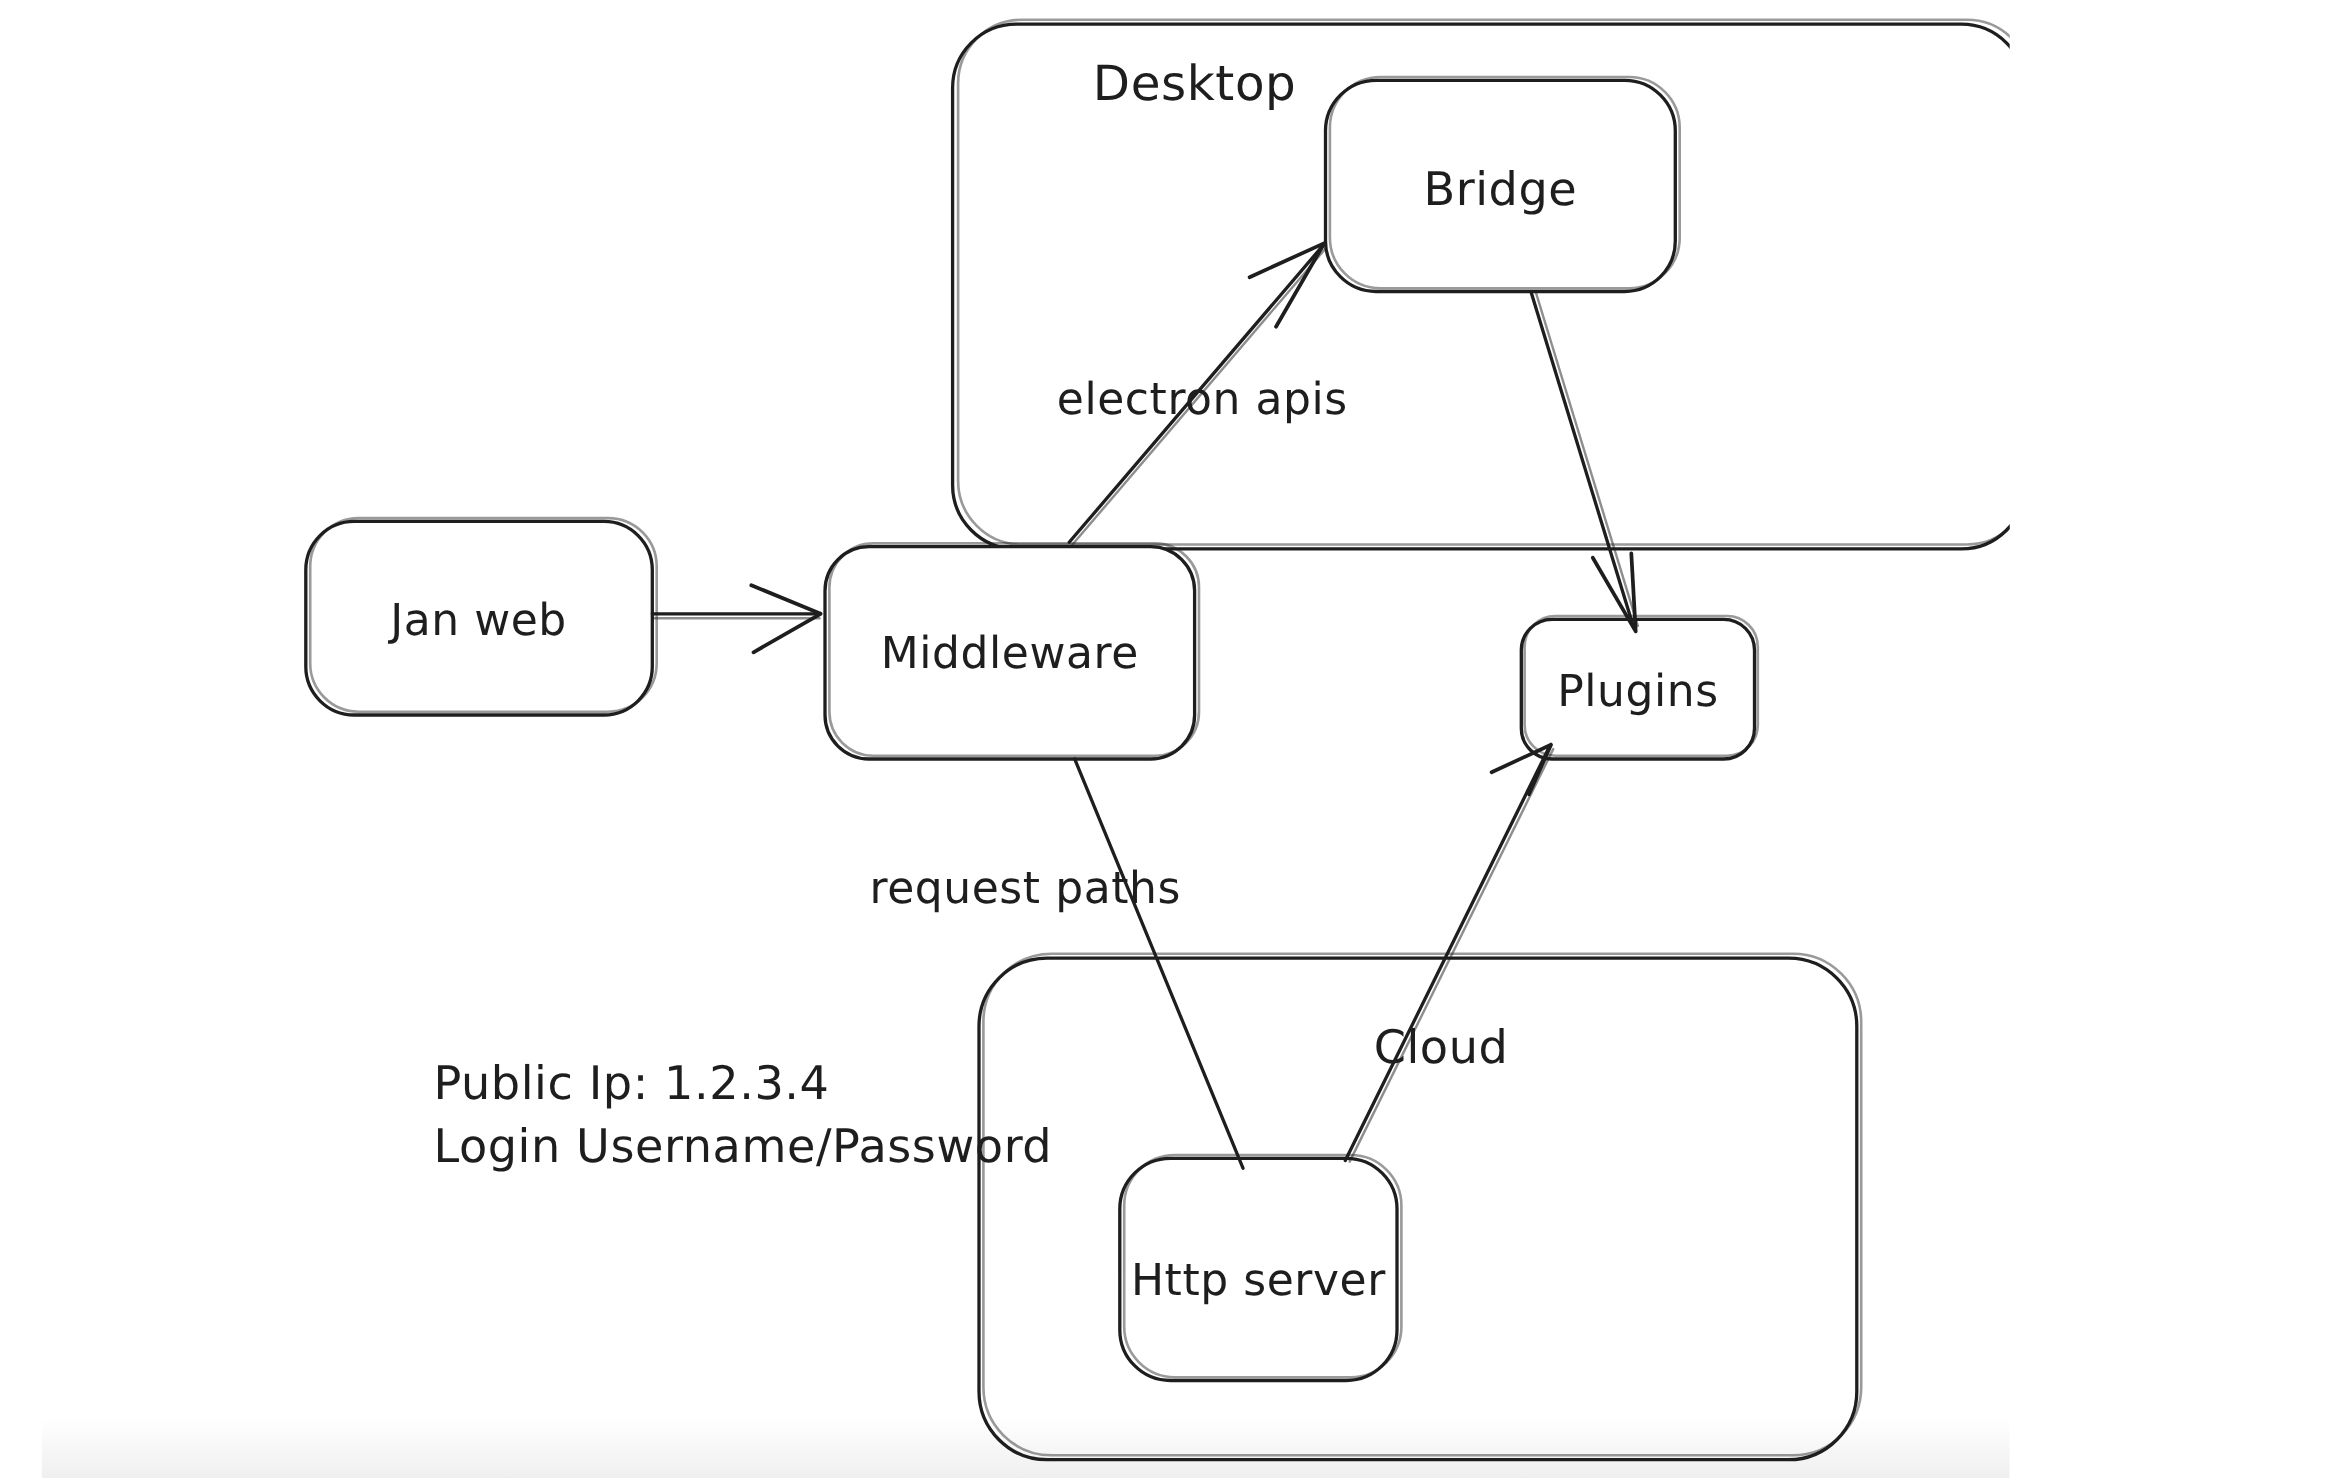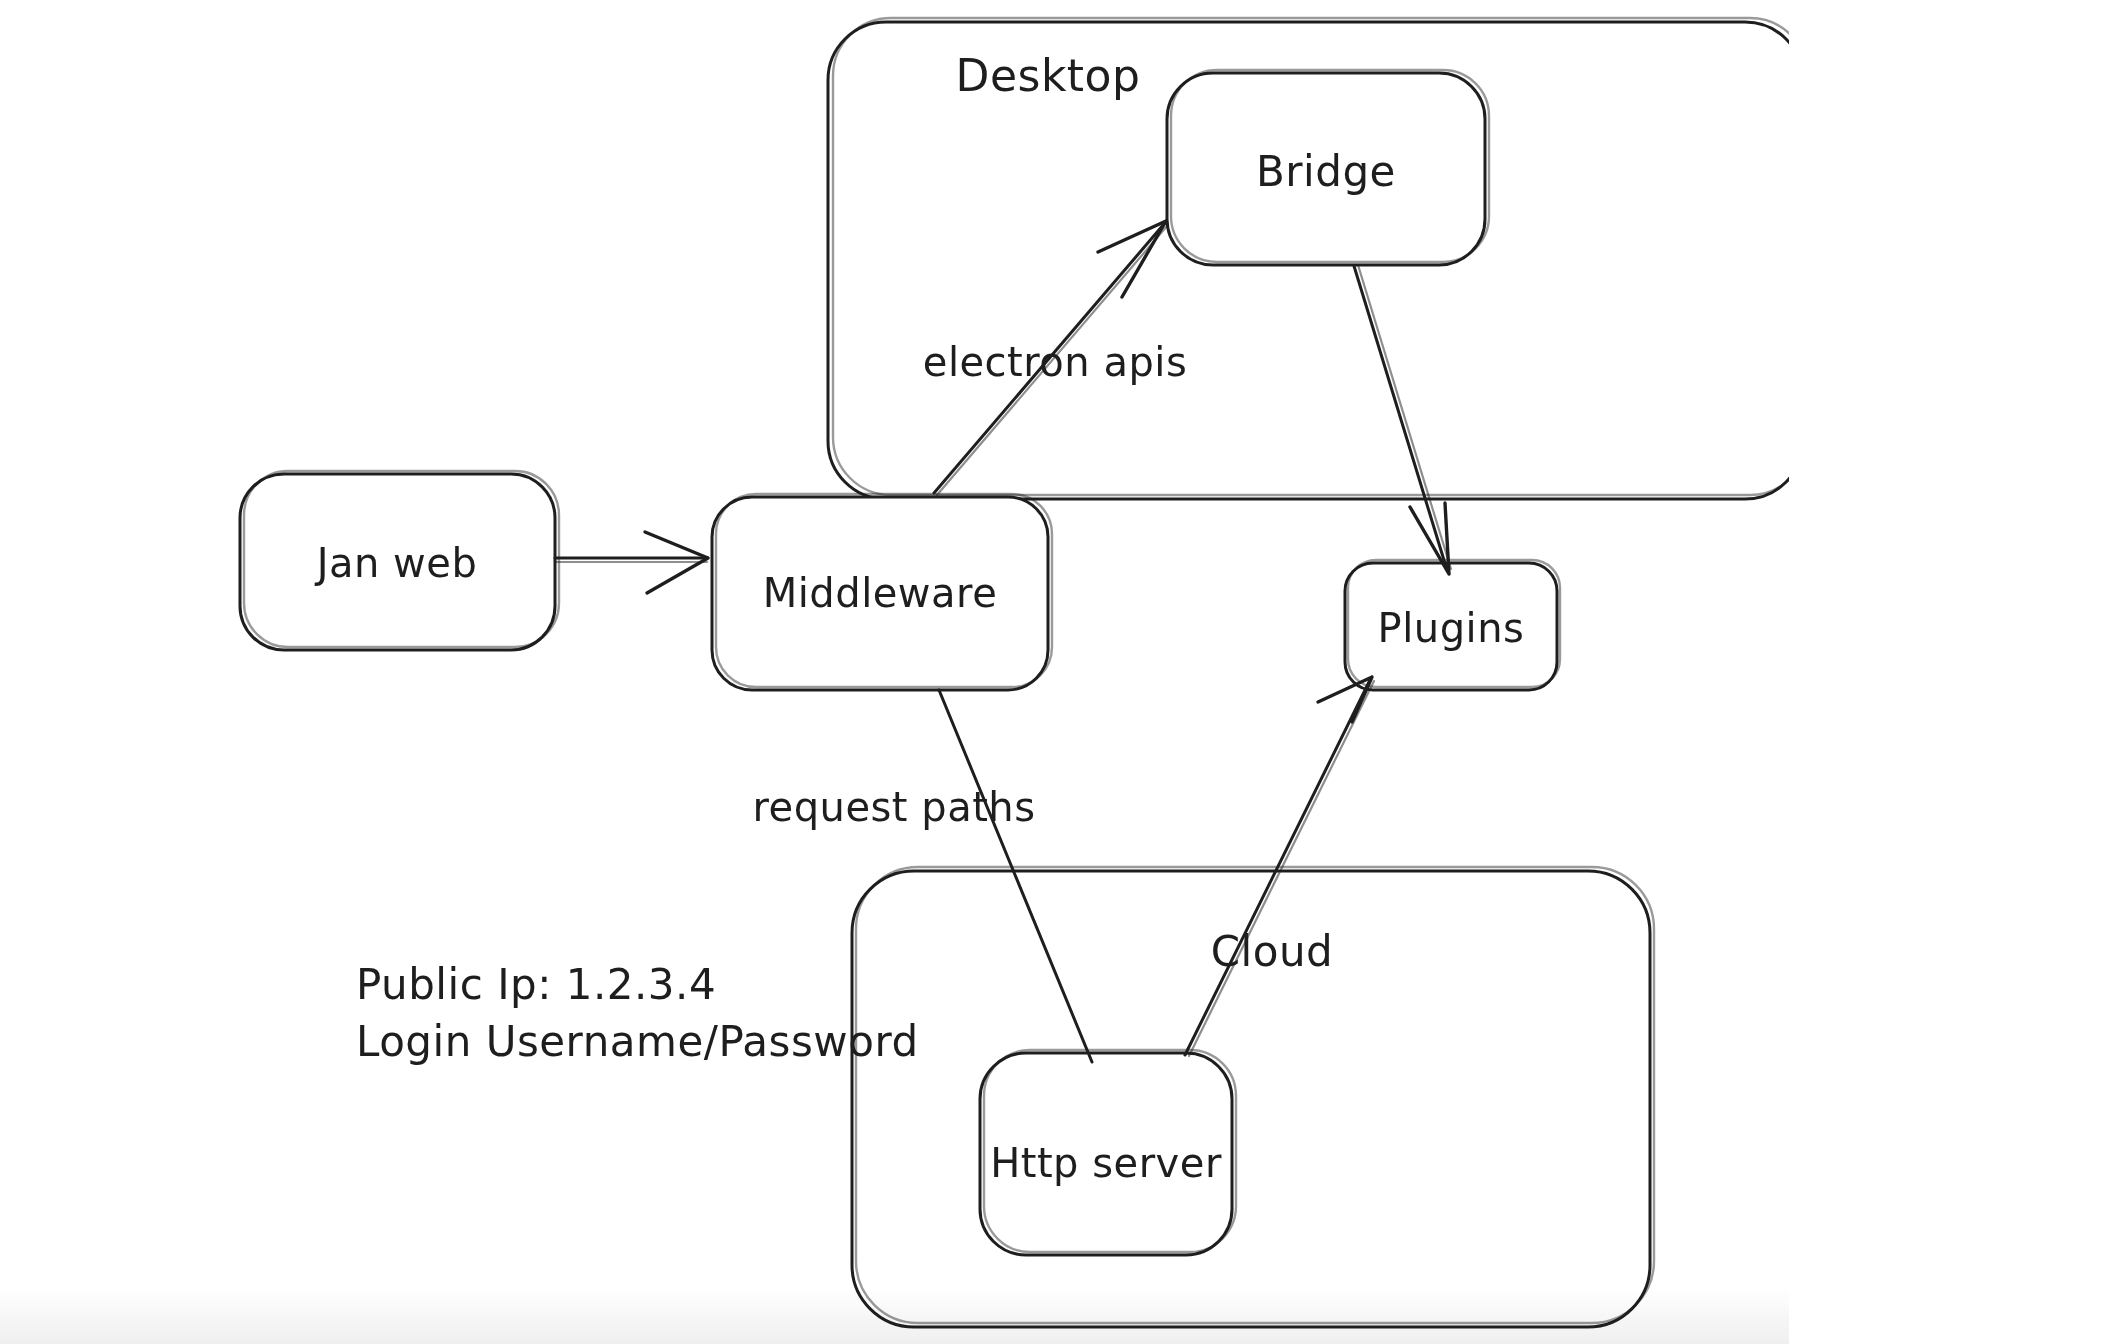--- a/index.html
+++ b/index.html
@@ -1,16 +1,16 @@
 <!DOCTYPE html>
 <html style="--ink: #1e1e1e; --bg: #ffffff;"><head>
 <meta charset="utf-8">
 <style>
   html,body{margin:0;padding:0;background:#fff;}
-  .stage{position:relative;width:1789px;height:1344px;background:var(--bg,#ffffff);overflow:hidden;}
+  .stage{position:relative;width:1789px;height:1344px;background:var(--bg,#ffffff);overflow:hidden;margin-left:38px;}
   .stage svg{position:absolute;left:0;top:0;}
   .shape{fill:#ffffff;stroke:var(--ink,#1e1e1e);stroke-width:3;}
   .ghost{fill:none;stroke:var(--ink,#1e1e1e);stroke-width:2.4;opacity:.45;}
   .edge{fill:none;stroke:var(--ink,#1e1e1e);stroke-width:3;stroke-linecap:round;}
   .edge-ghost{fill:none;stroke:var(--ink,#1e1e1e);stroke-width:2.2;stroke-linecap:round;opacity:.5;}
   .head{fill:none;stroke:var(--ink,#1e1e1e);stroke-width:3.4;stroke-linecap:round;}
   .hand{font-family:"DejaVu Sans","Liberation Sans",sans-serif;fill:var(--ink,#1e1e1e);letter-spacing:.5px;}
   .fs40{font-size:40px;} .fs42{font-size:42px;} .fs44{font-size:44px;}
   .mid{text-anchor:middle;}
   .bottom-fade{position:absolute;left:0;bottom:0;width:100%;height:56px;

